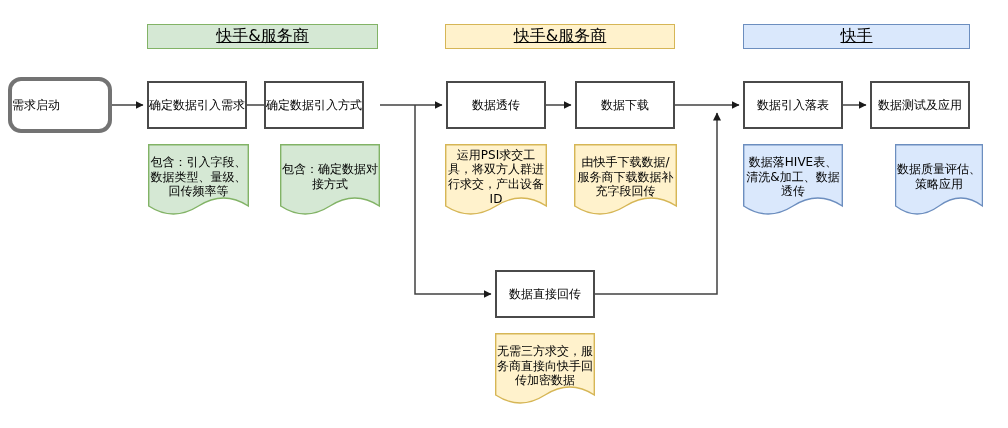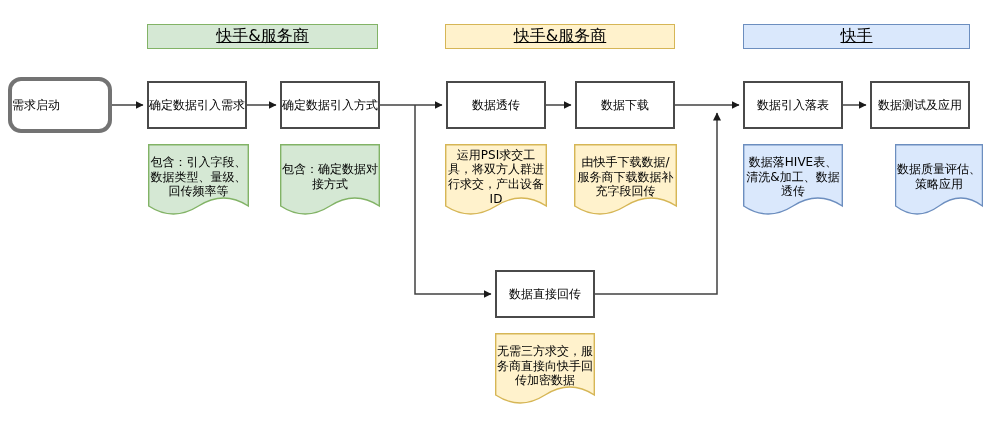--- a/index.html
+++ b/index.html
@@ -137,21 +137,21 @@
     <span>快手</span>
   </div>
 
   <div class="start-node">
     <span>需求启动</span>
   </div>
 
   <div class="step" style="left:147px;">
     <span>确定数据引入需求</span>
   </div>
-  <div class="step" style="left:280px;">
+  <div class="step" style="left:264px;">
     <span>确定数据引入方式</span>
   </div>
   <div class="step" style="left:446px;">
     <span>数据透传</span>
   </div>
   <div class="step" style="left:575px;">
     <span>数据下载</span>
   </div>
   <div class="step" style="left:743px;">
     <span>数据引入落表</span>

